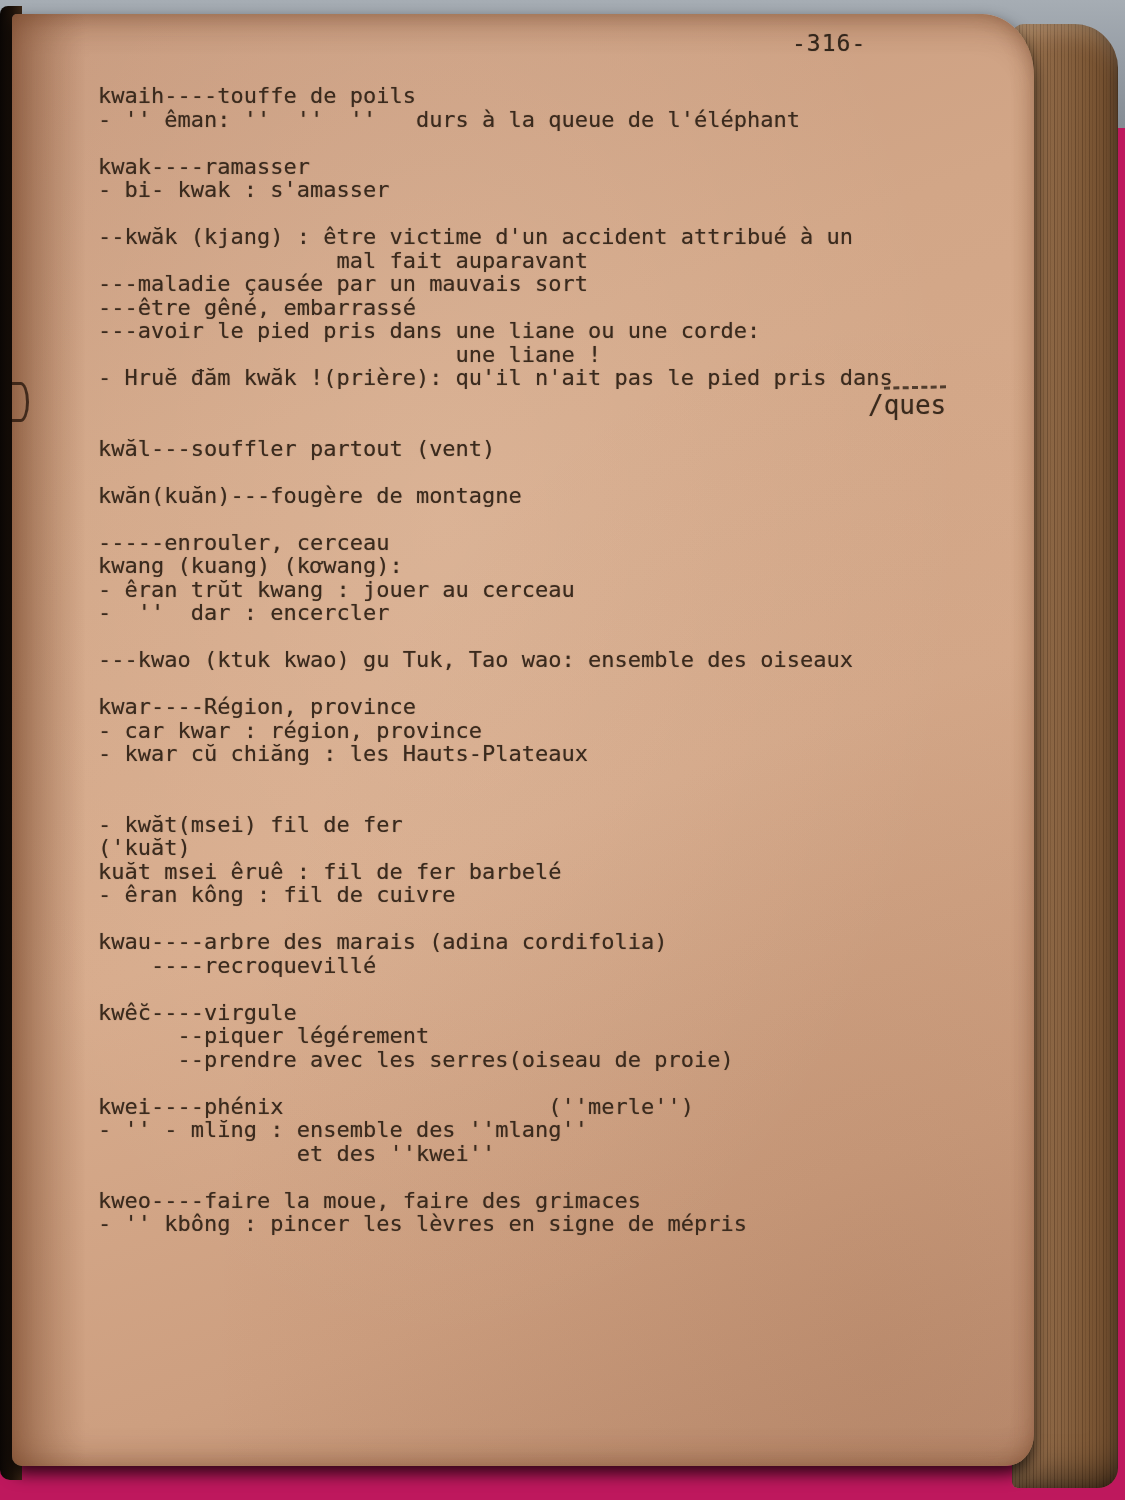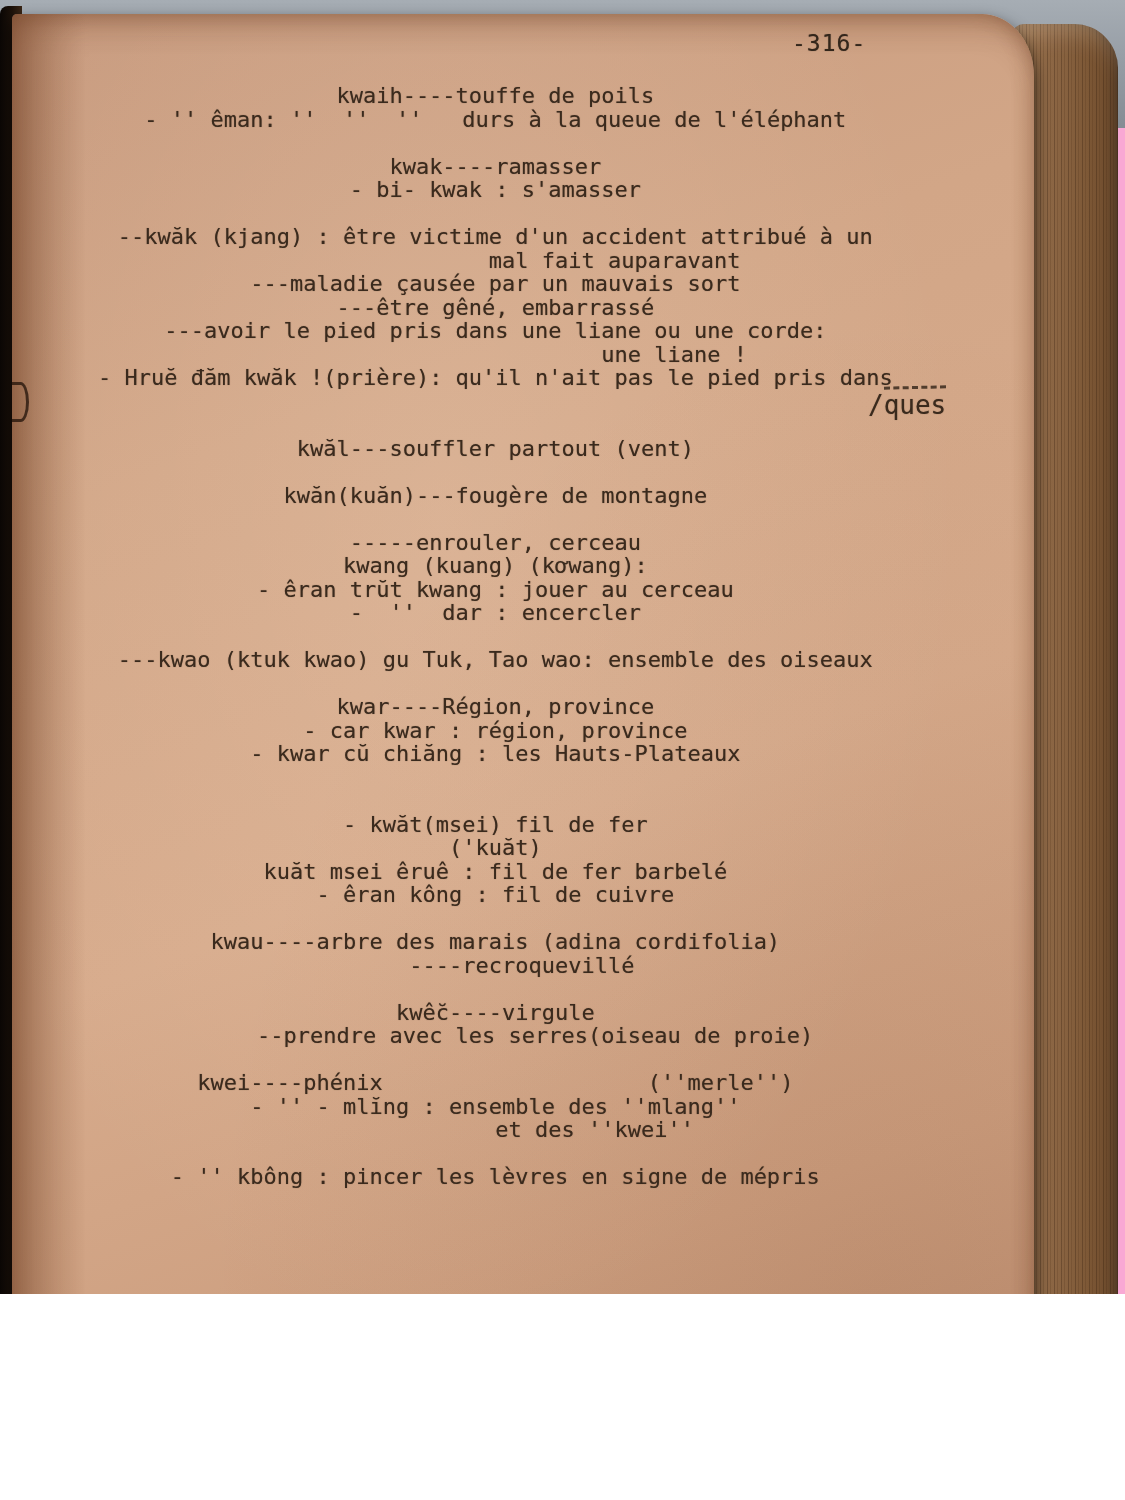--- a/index.html
+++ b/index.html
@@ -1,21 +1,21 @@
 <!DOCTYPE html>
 <html><head>
 <meta charset="utf-8">
 <title>Document scan</title>
 <style>
   html,body{margin:0;padding:0;}
   .scene{
     position:relative;
-    width:1125px;height:1294px;
+    width:1125px;height:1500px;
     overflow:hidden;
-    background:#f9a8d4;
+    background:#be185d;
     font-family:"DejaVu Sans Mono","Liberation Mono",monospace;
   }
   .table-surface{
     position:absolute;left:0;top:0;width:1125px;height:128px;
     background:linear-gradient(180deg,#a6adb4 0%,#979ea6 45%,#858c94 100%);
   }
   .fore-edge{
     position:absolute;left:1012px;top:24px;width:106px;height:1464px;
     border-radius:12px 44px 20px 6px;
     background:
@@ -61,21 +61,21 @@
     position:absolute;left:780px;top:16px;
     font-size:23px;color:#33261b;letter-spacing:1px;
     text-shadow:0 0 1px rgba(51,38,27,.55);
   }
   .text-block{
     position:absolute;left:86px;top:70px;
     font-size:22px;line-height:23.5px;
     color:#3a2a1d;
     text-shadow:0 0 1px rgba(58,42,29,.5);
   }
-  .line{white-space:pre;min-height:23.5px;text-align:center;}
+  .line{white-space:pre;min-height:23.5px;}
   .insertion{
     position:absolute;left:856px;top:372px;
     font-size:26px;color:#3a2a1d;
     text-shadow:0 0 1px rgba(58,42,29,.5);
   }
   .insertion-line{
     width:62px;margin-left:16px;margin-bottom:1px;
     border-top:3px dashed rgba(58,42,29,.85);
     transform:rotate(-1.2deg);
   }
@@ -125,26 +125,28 @@
         <div class="line">&nbsp;</div>
         <div class="line">- kwăt(msei) fil de fer</div>
         <div class="line">('kuăt)</div>
         <div class="line">kuăt msei êruê : fil de fer barbelé</div>
         <div class="line">- êran kông : fil de cuivre</div>
         <div class="line">&nbsp;</div>
         <div class="line">kwau----arbre des marais (adina cordifolia)</div>
         <div class="line">    ----recroquevillé</div>
         <div class="line">&nbsp;</div>
         <div class="line">kwê̆c----virgule</div>
+        <div class="line">      --piquer légérement</div>
         <div class="line">      --prendre avec les serres(oiseau de proie)</div>
         <div class="line">&nbsp;</div>
         <div class="line">kwei----phénix                    (''merle'')</div>
         <div class="line">- '' - mlĭng : ensemble des ''mlang''</div>
         <div class="line">               et des ''kwei''</div>
         <div class="line">&nbsp;</div>
+        <div class="line">kweo----faire la moue, faire des grimaces</div>
         <div class="line">- '' kbông : pincer les lèvres en signe de mépris</div>
       </div>
     <div class="insertion">
       <div class="insertion-line"></div>
       <div class="insertion-text">/ques</div>
     </div>
   </div>
 </div>
 
 </body></html>

